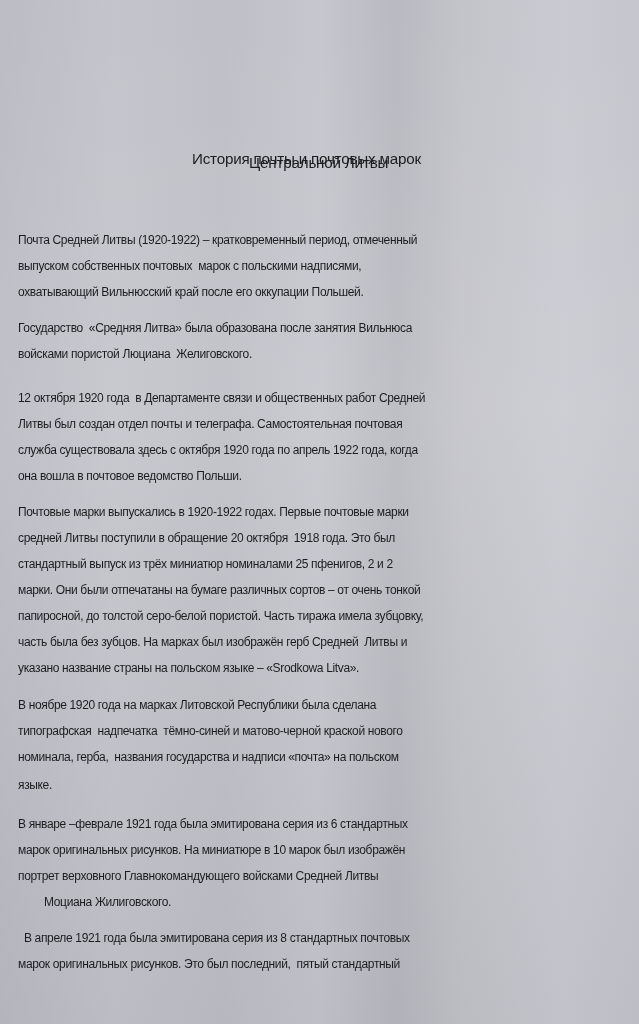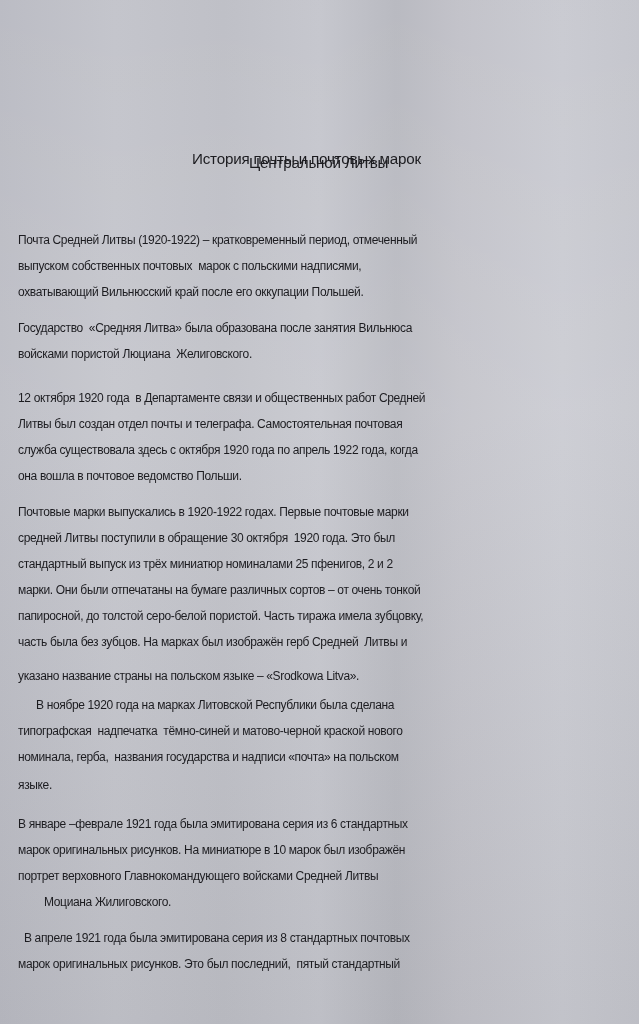--- a/index.html
+++ b/index.html
@@ -53,30 +53,30 @@
 
   <div>
     <div class="line" style="left:18px; top:388px;">12 октября 1920 года  в Департаменте связи и общественных работ Средней</div>
     <div class="line" style="left:18px; top:414px;">Литвы был создан отдел почты и телеграфа. Самостоятельная почтовая</div>
     <div class="line" style="left:18px; top:440px;">служба существовала здесь с октября 1920 года по апрель 1922 года, когда</div>
     <div class="line" style="left:18px; top:466px;">она вошла в почтовое ведомство Польши.</div>
   </div>
 
   <div>
     <div class="line" style="left:18px; top:502px;">Почтовые марки выпускались в 1920-1922 годах. Первые почтовые марки</div>
-    <div class="line" style="left:18px; top:528px;">средней Литвы поступили в обращение 30 октября  1920 года. Это был</div>
+    <div class="line" style="left:18px; top:528px;">средней Литвы поступили в обращение 20 октября  1918 года. Это был</div>
     <div class="line" style="left:18px; top:554px;">стандартный выпуск из трёх миниатюр номиналами 25 пфенигов, 2 и 2</div>
     <div class="line" style="left:18px; top:580px;">марки. Они были отпечатаны на бумаге различных сортов – от очень тонкой</div>
     <div class="line" style="left:18px; top:606px;">папиросной, до толстой серо-белой пористой. Часть тиража имела зубцовку,</div>
     <div class="line" style="left:18px; top:632px;">часть была без зубцов. На марках был изображён герб Средней  Литвы и</div>
-    <div class="line" style="left:18px; top:658px;margin-top:8px;">указано название страны на польском языке – «Srodkowa Litva».</div>
+    <div class="line" style="left:18px; top:658px;">указано название страны на польском языке – «Srodkowa Litva».</div>
   </div>
 
   <div>
-    <div class="line" style="left:36px; top:695px;">В ноябре 1920 года на марках Литовской Республики была сделана</div>
+    <div class="line" style="left:18px; top:695px;">В ноябре 1920 года на марках Литовской Республики была сделана</div>
     <div class="line" style="left:18px; top:721px;">типографская  надпечатка  тёмно-синей и матово-черной краской нового</div>
     <div class="line" style="left:18px; top:747px;">номинала, герба,  названия государства и надписи «почта» на польском</div>
     <div class="line" style="left:18px; top:775px;">языке.</div>
   </div>
 
   <div>
     <div class="line" style="left:18px; top:814px;">В январе –феврале 1921 года была эмитирована серия из 6 стандартных</div>
     <div class="line" style="left:18px; top:840px;">марок оригинальных рисунков. На миниатюре в 10 марок был изображён</div>
     <div class="line" style="left:18px; top:866px;">портрет верховного Главнокомандующего войсками Средней Литвы</div>
     <div class="line" style="left:18px; top:892px;margin-left:26px;">Моциана Жилиговского.</div>

